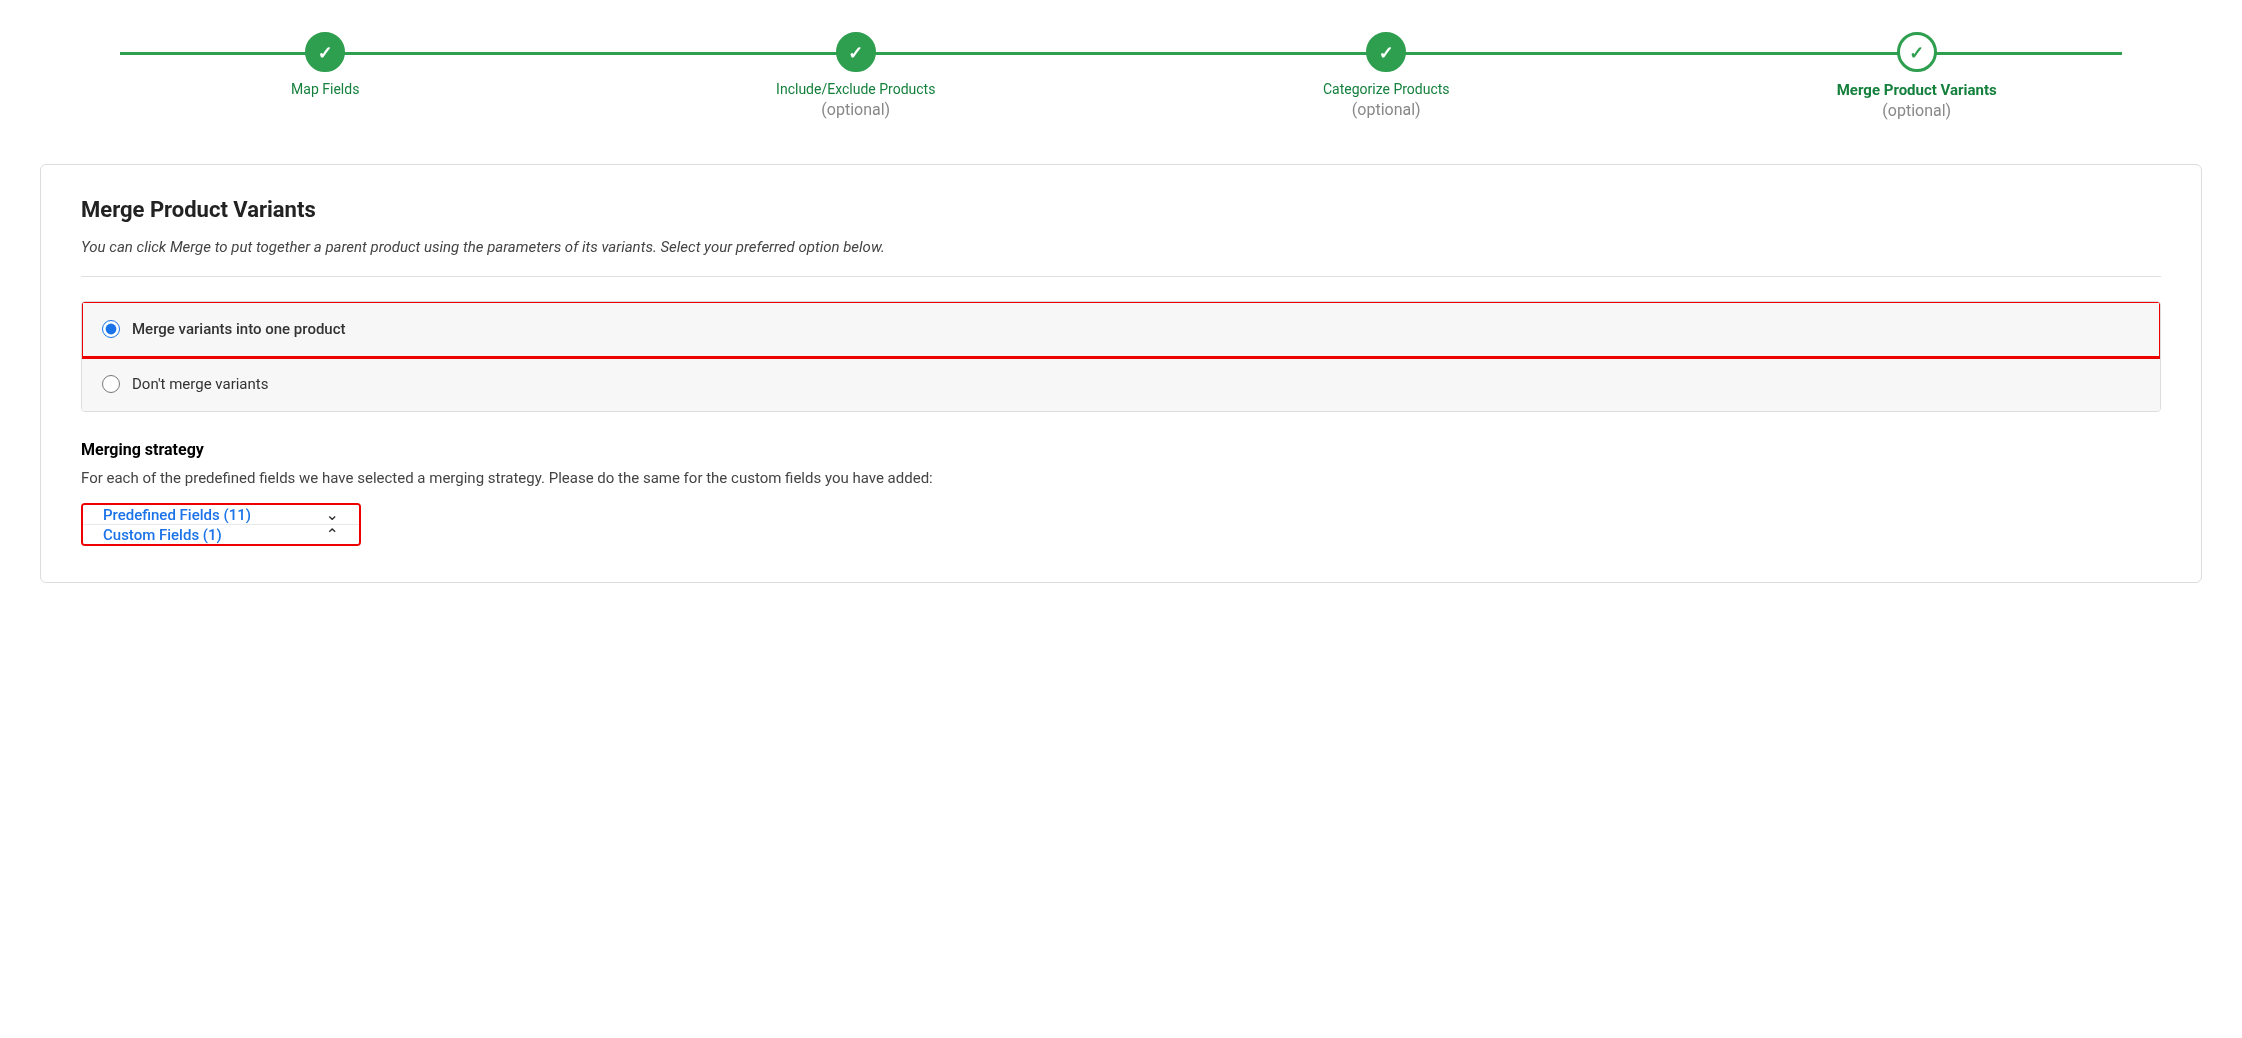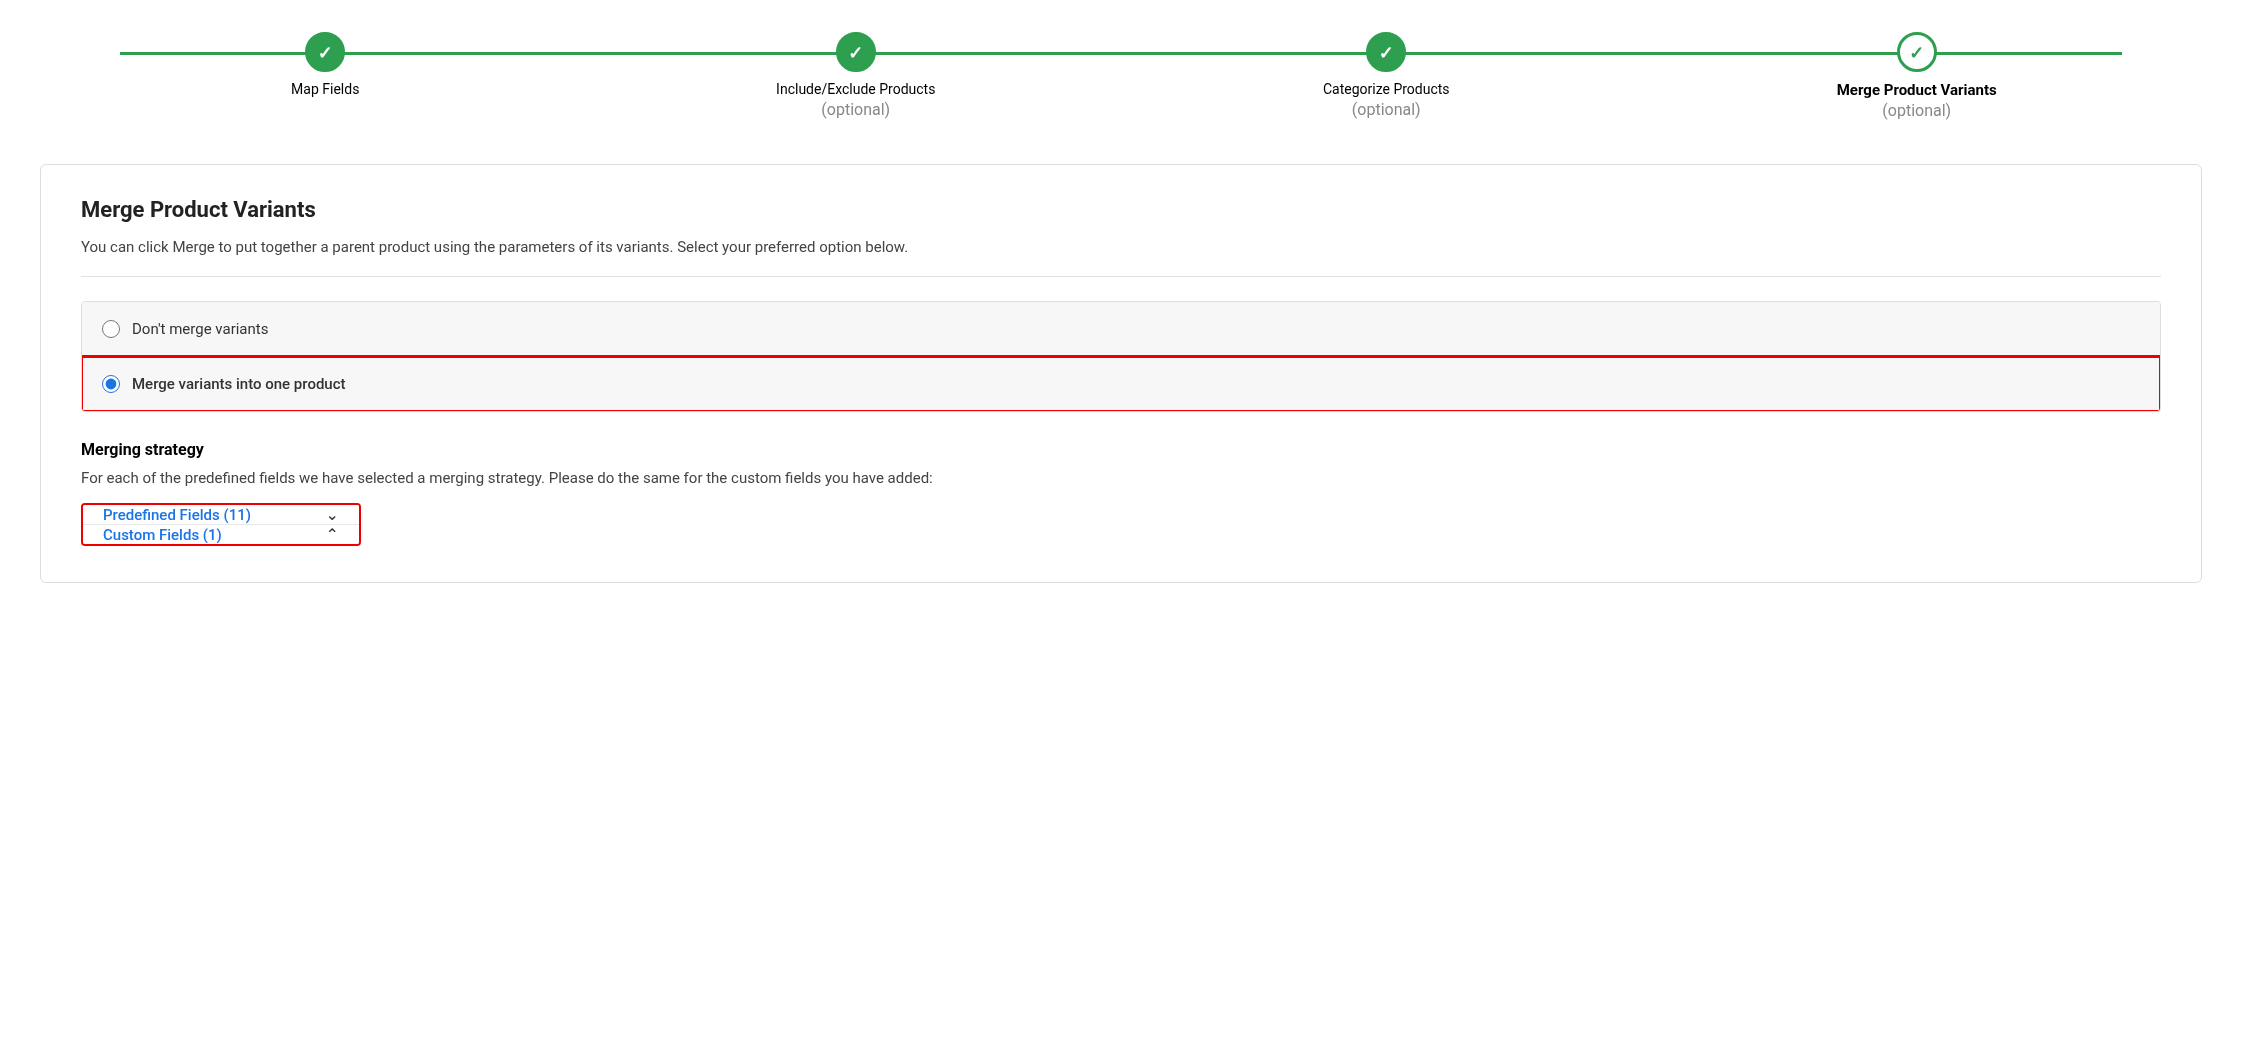--- a/index.html
+++ b/index.html
@@ -56,21 +56,21 @@
     .step-circle .checkmark {
       color: #fff;
       font-size: 18px;
       font-weight: bold;
     }
     .step-circle.active .checkmark {
       color: #2e9e4f;
     }
     .step-label {
       font-size: 14px;
-      color: #000000;
+      color: #15803d;
       text-align: center;
       line-height: 1.4;
     }
     .step-label.bold {
       font-weight: 700;
       font-size: 15px;
     }
     .step-sublabel {
       font-size: 16px;
       color: #888;
@@ -90,20 +90,21 @@
       font-size: 22px;
       font-weight: 700;
       color: #222;
       margin-bottom: 16px;
     }
 
     .page-description {
       font-size: 15px;
       color: #444;
       margin-bottom: 20px;
+      font-style: italic;
     }
 
     .divider {
       border: none;
       border-top: 1px solid #e0e0e0;
       margin: 20px 0 24px;
     }
 
     
     .radio-group {
@@ -237,29 +238,29 @@
 
 <div class="main-content">
   <h1 class="page-title">Merge Product Variants</h1>
   <p class="page-description">You can click Merge to put together a parent product using the parameters of its variants. Select your preferred option below.</p>
 
   <hr class="divider">
 
   
   <div class="radio-group">
 
+    <div class="radio-option selected">
+      <input type="radio" class="radio-input" name="merge-option" checked="" style="">
+      <span class="radio-label">Merge variants into one product</span>
+    </div>
+
     <div class="radio-option">
       <input type="radio" class="radio-input" name="merge-option" style="">
       <span class="radio-label">Don't merge variants</span>
     </div>
-
-    <div class="radio-option selected">
-      <input type="radio" class="radio-input" name="merge-option" checked="" style="">
-      <span class="radio-label">Merge variants into one product</span>
-    </div>
   </div>
 
   
   <h2 class="section-title">Merging strategy</h2>
   <p class="section-desc">For each of the predefined fields we have selected a merging strategy. Please do the same for the custom fields you have added:</p>
 
   
   <div class="accordion-container">
     
     <div class="accordion-item">

